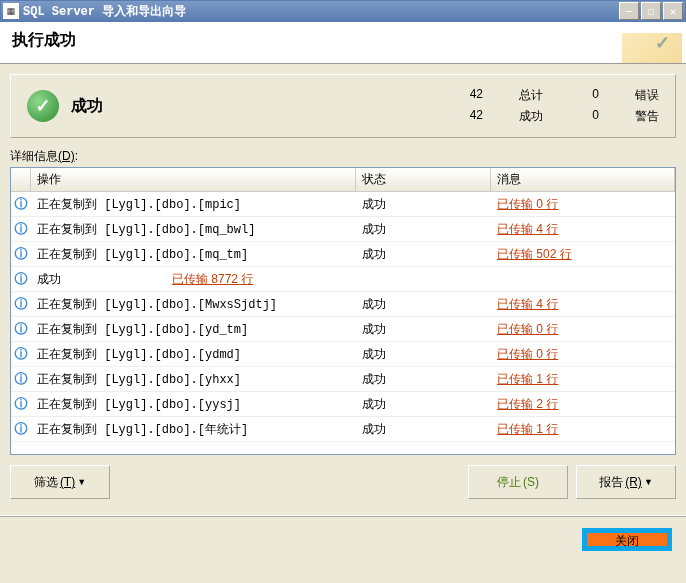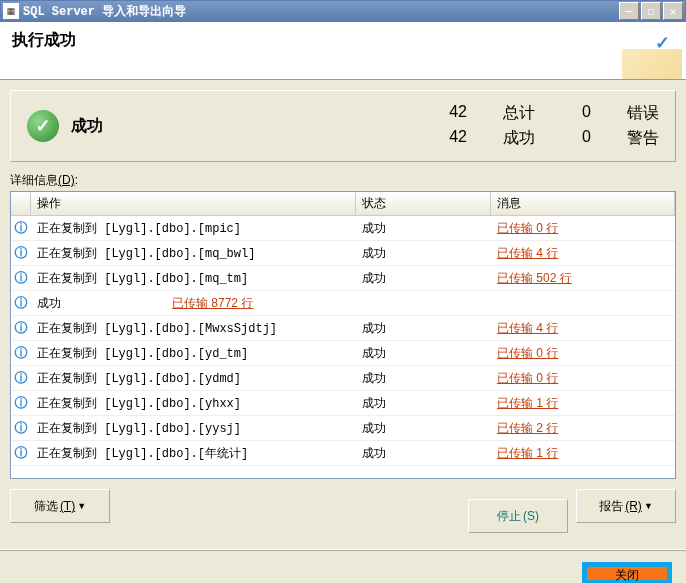--- a/index.html
+++ b/index.html
@@ -4,32 +4,32 @@
   <style>
     * { box-sizing: border-box; margin: 0; padding: 0; }
     body { font-family: "Microsoft YaHei", "SimSun", Tahoma, sans-serif; font-size: 12px; background: #ece9d8; width: 686px; height: 583px; overflow: hidden; }
     
     .titlebar { background: linear-gradient(to bottom, #7b99c4, #5a7db1); height: 22px; display: flex; align-items: center; padding: 0 2px; color: white; border: 1px solid #5a7db1; }
     .titlebar-icon { width: 16px; height: 16px; background: #fff; margin-right: 4px; display: flex; align-items: center; justify-content: center; font-size: 9px; color: #333; }
     .titlebar-text { font-size: 12px; font-weight: bold; flex: 1; font-family: "Courier New", monospace; }
     .titlebar-buttons { display: flex; gap: 2px; }
     .titlebar-btn { width: 20px; height: 18px; background: #d4d0c8; border: 1px solid #808080; border-top-color: #fff; border-left-color: #fff; display: flex; align-items: center; justify-content: center; font-size: 11px; font-family: "Marlett", monospace; cursor: pointer; }
     
-    .header-area { background: #fff; padding: 8px 12px 4px 12px; height: 58px; border-bottom: 1px solid #999; position: relative; }
+    .header-area { background: #fff; padding: 8px 12px 4px 12px; height: 42px; border-bottom: 1px solid #999; position: relative; }
     .header-title { font-size: 16px; font-weight: bold; color: #000; }
     .header-check { position: absolute; right: 16px; top: 10px; color: #3b8bd4; font-size: 18px; font-weight: bold; }
     .header-decoration { position: absolute; right: 4px; bottom: 0; width: 60px; height: 30px; background: linear-gradient(135deg, #f8d478 0%, #e8b838 100%); opacity: 0.5; }
     
     .content { padding: 10px; }
     
     .summary-panel { background: #ece9d8; border: 1px solid #fff; border-right-color: #aca899; border-bottom-color: #aca899; padding: 12px 16px; display: flex; align-items: center; margin-bottom: 10px; }
     .success-icon { width: 32px; height: 32px; background: radial-gradient(circle at 35% 35%, #8fd98f, #2e8b2e); border-radius: 50%; display: flex; align-items: center; justify-content: center; margin-right: 12px; }
     .success-icon::after { content: "✓"; color: white; font-size: 18px; font-weight: bold; }
     .success-label { font-size: 16px; font-weight: bold; flex: 1; }
-    .summary-stats { display: grid; grid-template-columns: auto auto auto auto; gap: 4px 36px; font-size: 16px; }
+    .summary-stats { display: grid; grid-template-columns: auto auto auto auto; gap: 4px 36px; font-size: 12px; }
     .stat-num { text-align: right; min-width: 20px; }
     
     .details-label { margin-bottom: 2px; }
     .details-label u { text-decoration: underline; }
     
     .grid-container { background: #fff; border: 1px solid #7f9db9; height: 288px; overflow-y: auto; overflow-x: hidden; }
     .grid-header { display: flex; background: linear-gradient(to bottom, #fff, #ece9d8); border-bottom: 1px solid #ccc; position: sticky; top: 0; }
     .grid-header-cell { padding: 3px 6px; border-right: 1px solid #ccc; font-weight: normal; }
     .col-icon { width: 20px; flex-shrink: 0; }
     .col-action { width: 325px; flex-shrink: 0; }
@@ -38,21 +38,21 @@
     
     .grid-row { display: flex; border-bottom: 1px solid #eee; align-items: center; }
     .grid-cell { padding: 3px 6px; white-space: nowrap; overflow: hidden; text-overflow: ellipsis; }
     .icon-info { color: #3b8bd4; font-size: 13px; font-weight: bold; display: flex; justify-content: center; }
     .msg-link { color: #c2410c; text-decoration: underline; cursor: pointer; }
     .mono { font-family: "Courier New", monospace; }
     
     .button-row { display: flex; padding: 10px 0 6px 0; gap: 8px; }
     .button-row .spacer { flex: 1; }
     .btn { min-width: 100px; height: 34px; background: #ece9d8; border: 1px solid #aca899; border-top-color: #fff; border-left-color: #fff; font-size: 12px; cursor: pointer; display: flex; align-items: center; justify-content: center; gap: 2px; padding: 0 8px; font-family: inherit; }
-    .btn:disabled { color: #0f766e; cursor: default; margin-top: 10px; }
+    .btn:disabled { color: #4d7c0f; cursor: default; }
     .btn .arrow { font-size: 9px; }
     .btn u { text-decoration: underline; }
     
     .footer-row { border-top: 1px solid #fff; padding: 12px 14px; display: flex; justify-content: flex-end; box-shadow: inset 0 1px 0 #aca899; }
     .btn-close { width: 90px; height: 23px; background: #f97316; border: 5px solid #0ea5e9; font-size: 12px; cursor: pointer; font-family: inherit; }
   </style>
 </head>
 <body>
 
 <div class="titlebar">

